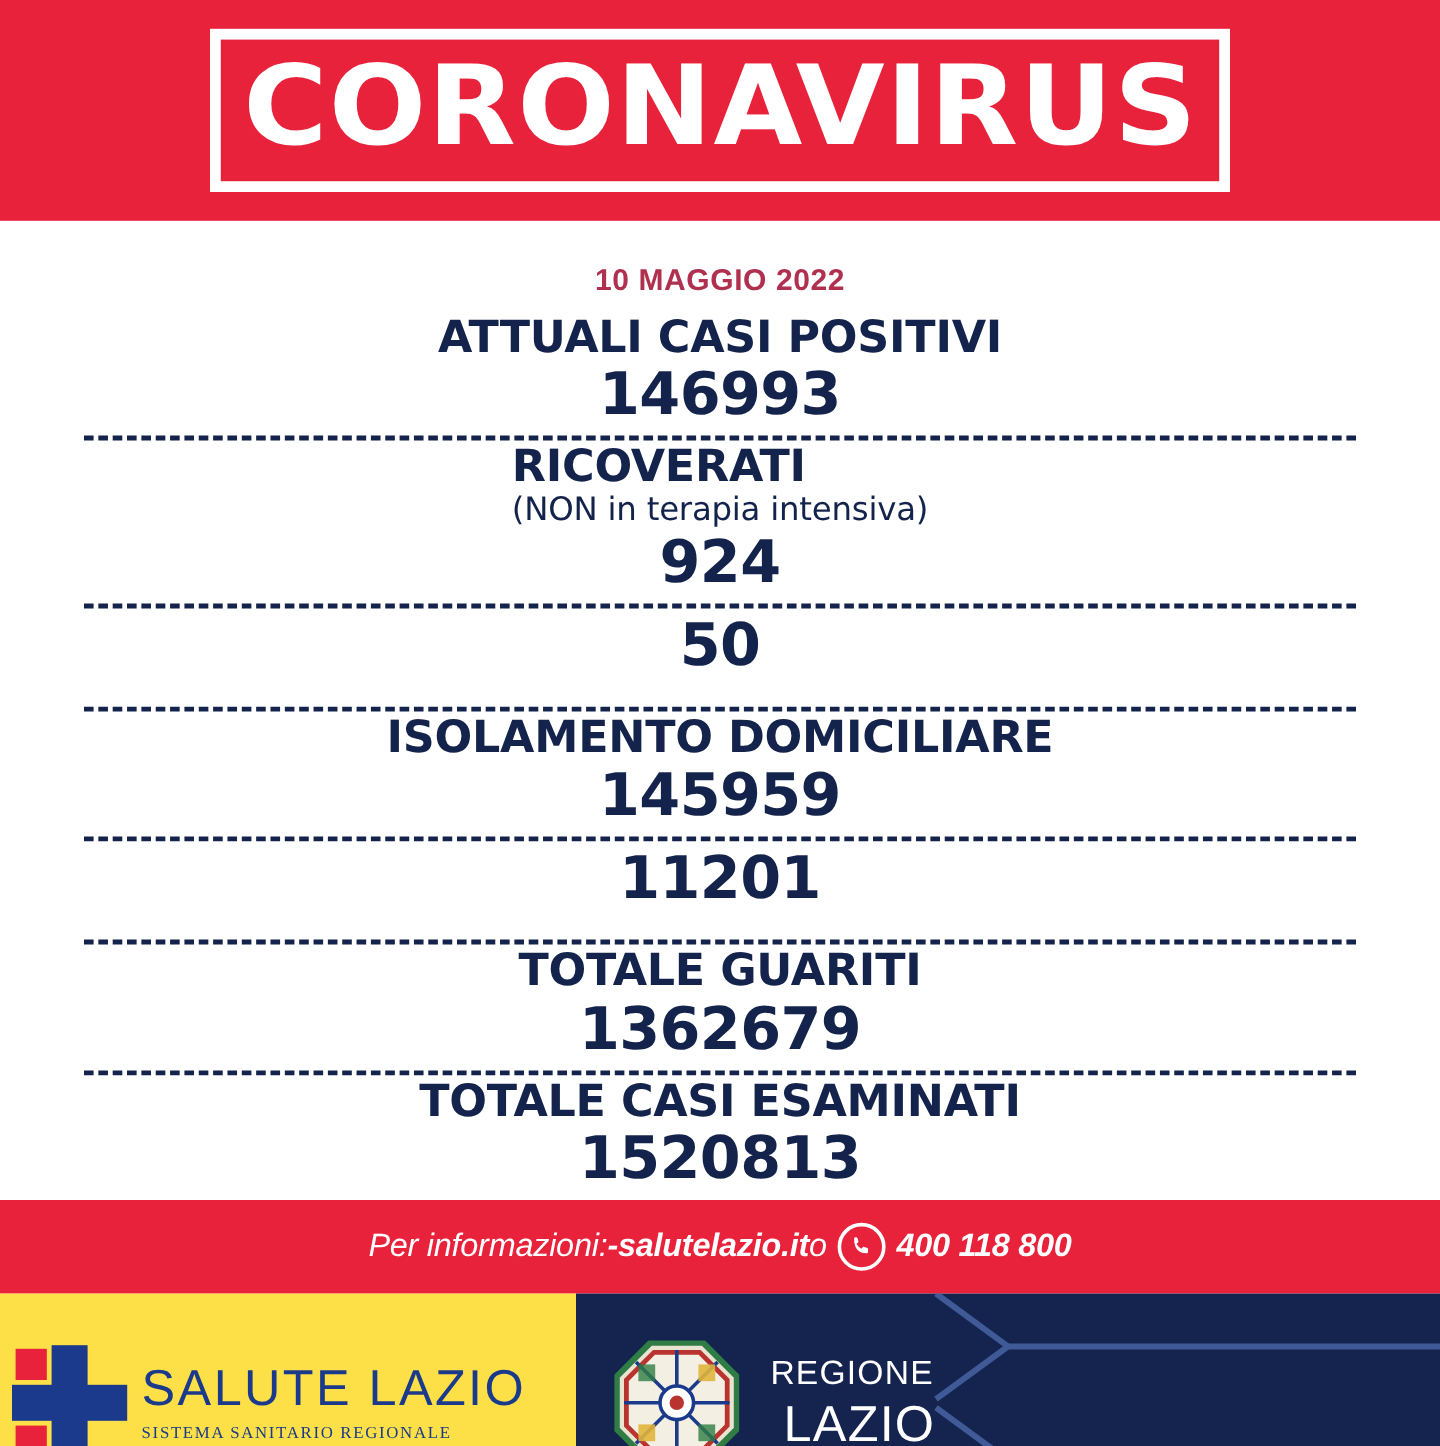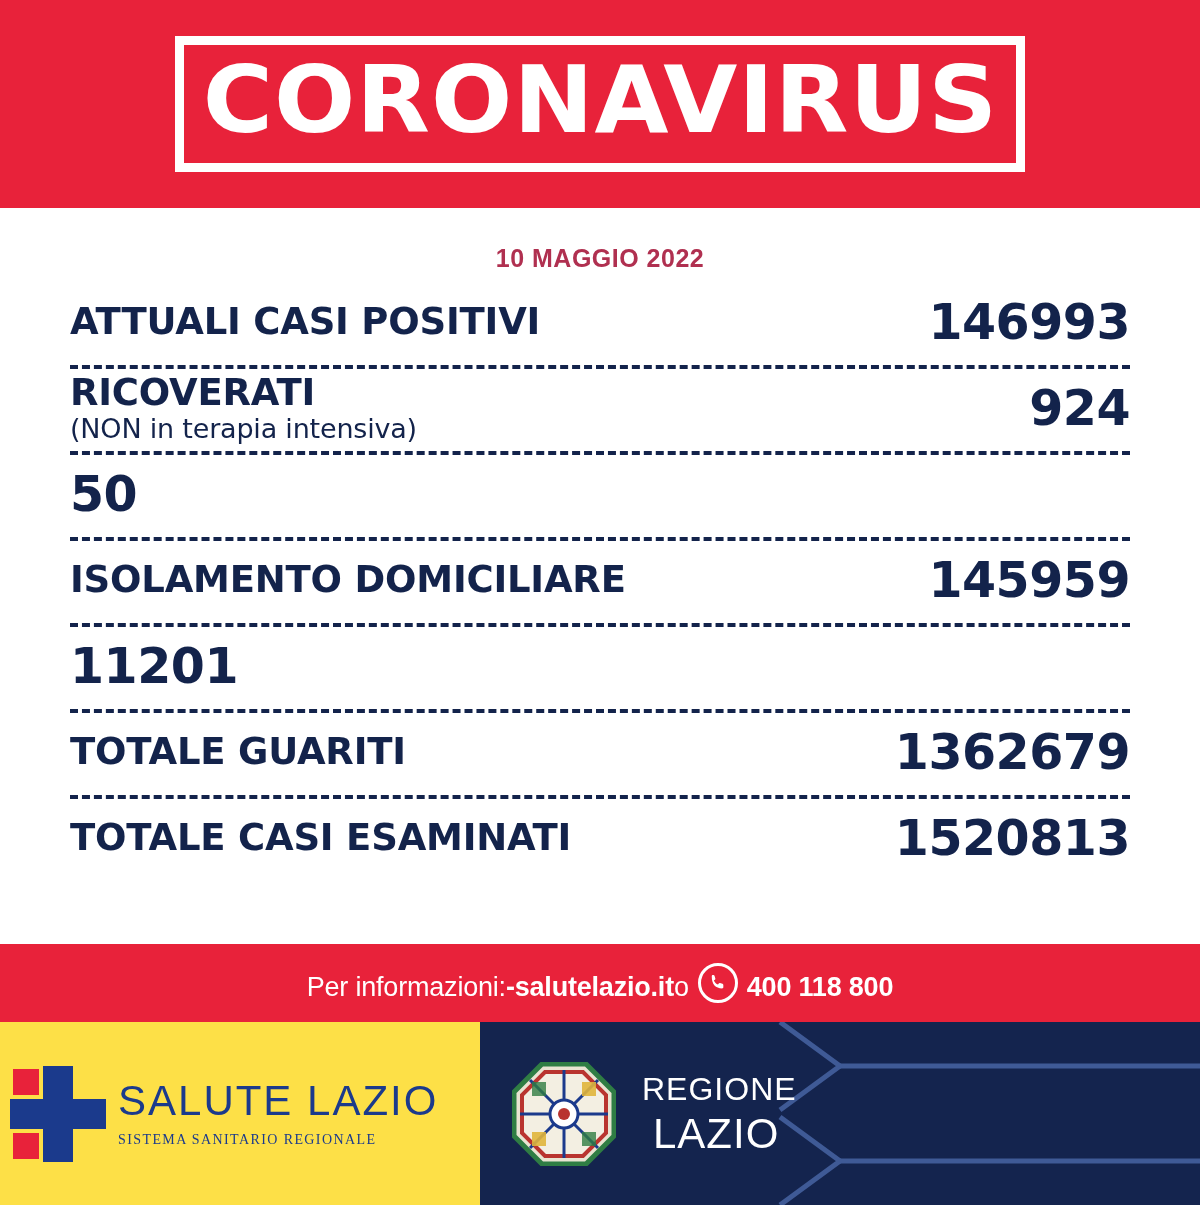--- a/index.html
+++ b/index.html
@@ -18,21 +18,21 @@
     width: 1200px;
     height: 1205px;
     background: #ffffff;
     display: flex;
     flex-direction: column;
   }
 
   
   .header {
     background: #e8223a;
-    height: 208px;
+    height: 184px;
     display: flex;
     align-items: center;
     justify-content: center;
     flex: 0 0 auto;
   }
   .title-box {
     border: 9px solid #ffffff;
     padding: 10px 34px 16px 34px;
     display: flex;
     align-items: center;
@@ -67,20 +67,21 @@
     flex: 1 1 auto;
     padding: 0 70px;
     box-sizing: border-box;
   }
   .stat-row {
     display: flex;
     align-items: center;
     justify-content: space-between;
     min-height: 74px;
     padding: 2px 0 6px 0;
+    flex-direction: column;
   }
   .stat-label {
     color: #13234b;
     font-size: 37px;
     font-weight: bold;
     line-height: 1.06;
     letter-spacing: -0.2px;
     font-family: "DejaVu Sans", sans-serif;
   }
   .stat-sub {
@@ -115,23 +116,24 @@
     flex: 0 0 auto;
     padding: 0 20px;
     box-sizing: border-box;
   }
   .info-text {
     color: #ffffff;
     font-size: 27px;
     letter-spacing: -0.2px;
     font-family: "Liberation Sans", sans-serif;
     display: flex;
-    align-items: flex-end;
+    align-items: center;
     gap: 0px;
     white-space: nowrap;
+    font-style: italic;
   }
   .info-text .b { font-weight: bold; }
   .phone-icon {
     display: inline-flex;
     align-items: center;
     justify-content: center;
     width: 34px;
     height: 34px;
     border-radius: 50%;
     border: 3px solid #ffffff;
@@ -208,21 +210,21 @@
     margin-left: 32px;
     flex: 0 0 auto;
   }
   .regione-text {
     margin-left: 26px;
     color: #ffffff;
     font-family: "Liberation Sans", sans-serif;
     line-height: 1.0;
     z-index: 2;
   }
-  .regione-1 { font-size: 32px; letter-spacing: 1px; }
+  .regione-1 { font-size: 28px; letter-spacing: 1px; }
   .regione-2 { font-size: 42px; letter-spacing: 1px; padding-top: 8px; margin-left: 11px; }
   .chevrons {
     position: absolute;
     right: 0;
     top: 0;
     bottom: 0;
     width: 430px;
     z-index: 1;
   }
 </style>

